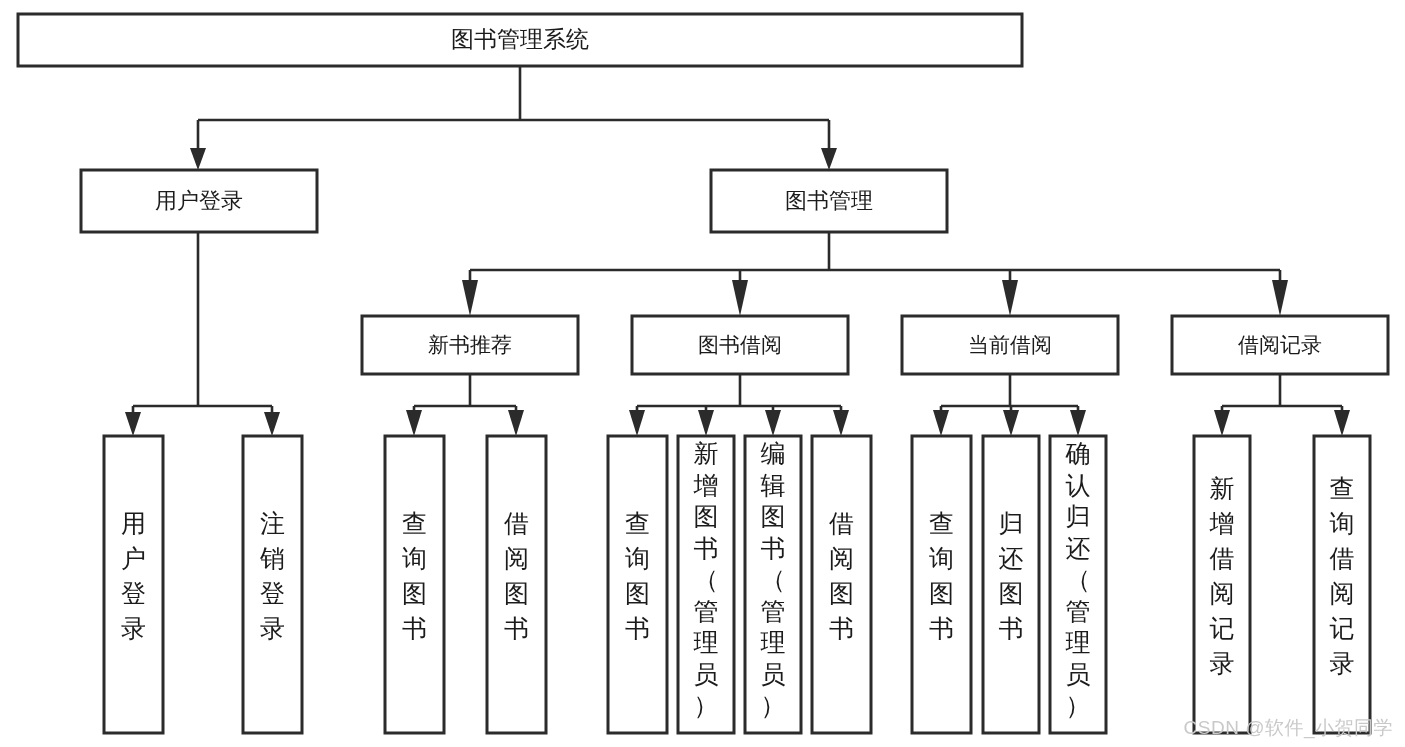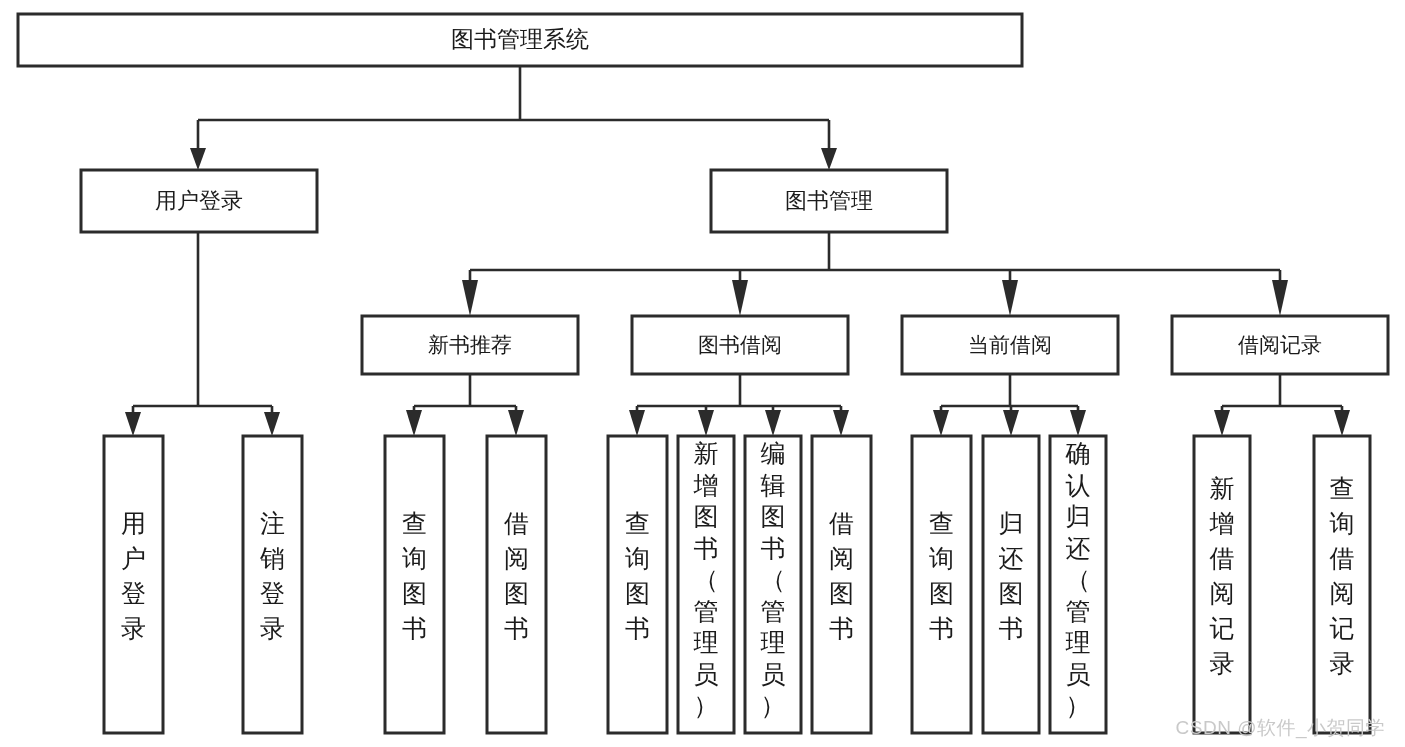--- a/index.html
+++ b/index.html
@@ -44,21 +44,21 @@
   .edge {
     stroke: #2b2b2b;
     stroke-width: 2.6;
     fill: none;
   }
   .arrowhead {
     fill: #2b2b2b;
   }
   .watermark {
     position: absolute;
-    right: 20px;
+    right: 12px;
     bottom: 6px;
     font-family: "Liberation Sans", "DejaVu Sans", sans-serif;
     font-size: 19px;
     color: #c9c9c9;
     white-space: nowrap;
     letter-spacing: 0.5px;
   }
 </style>
 </head>
 <body>

